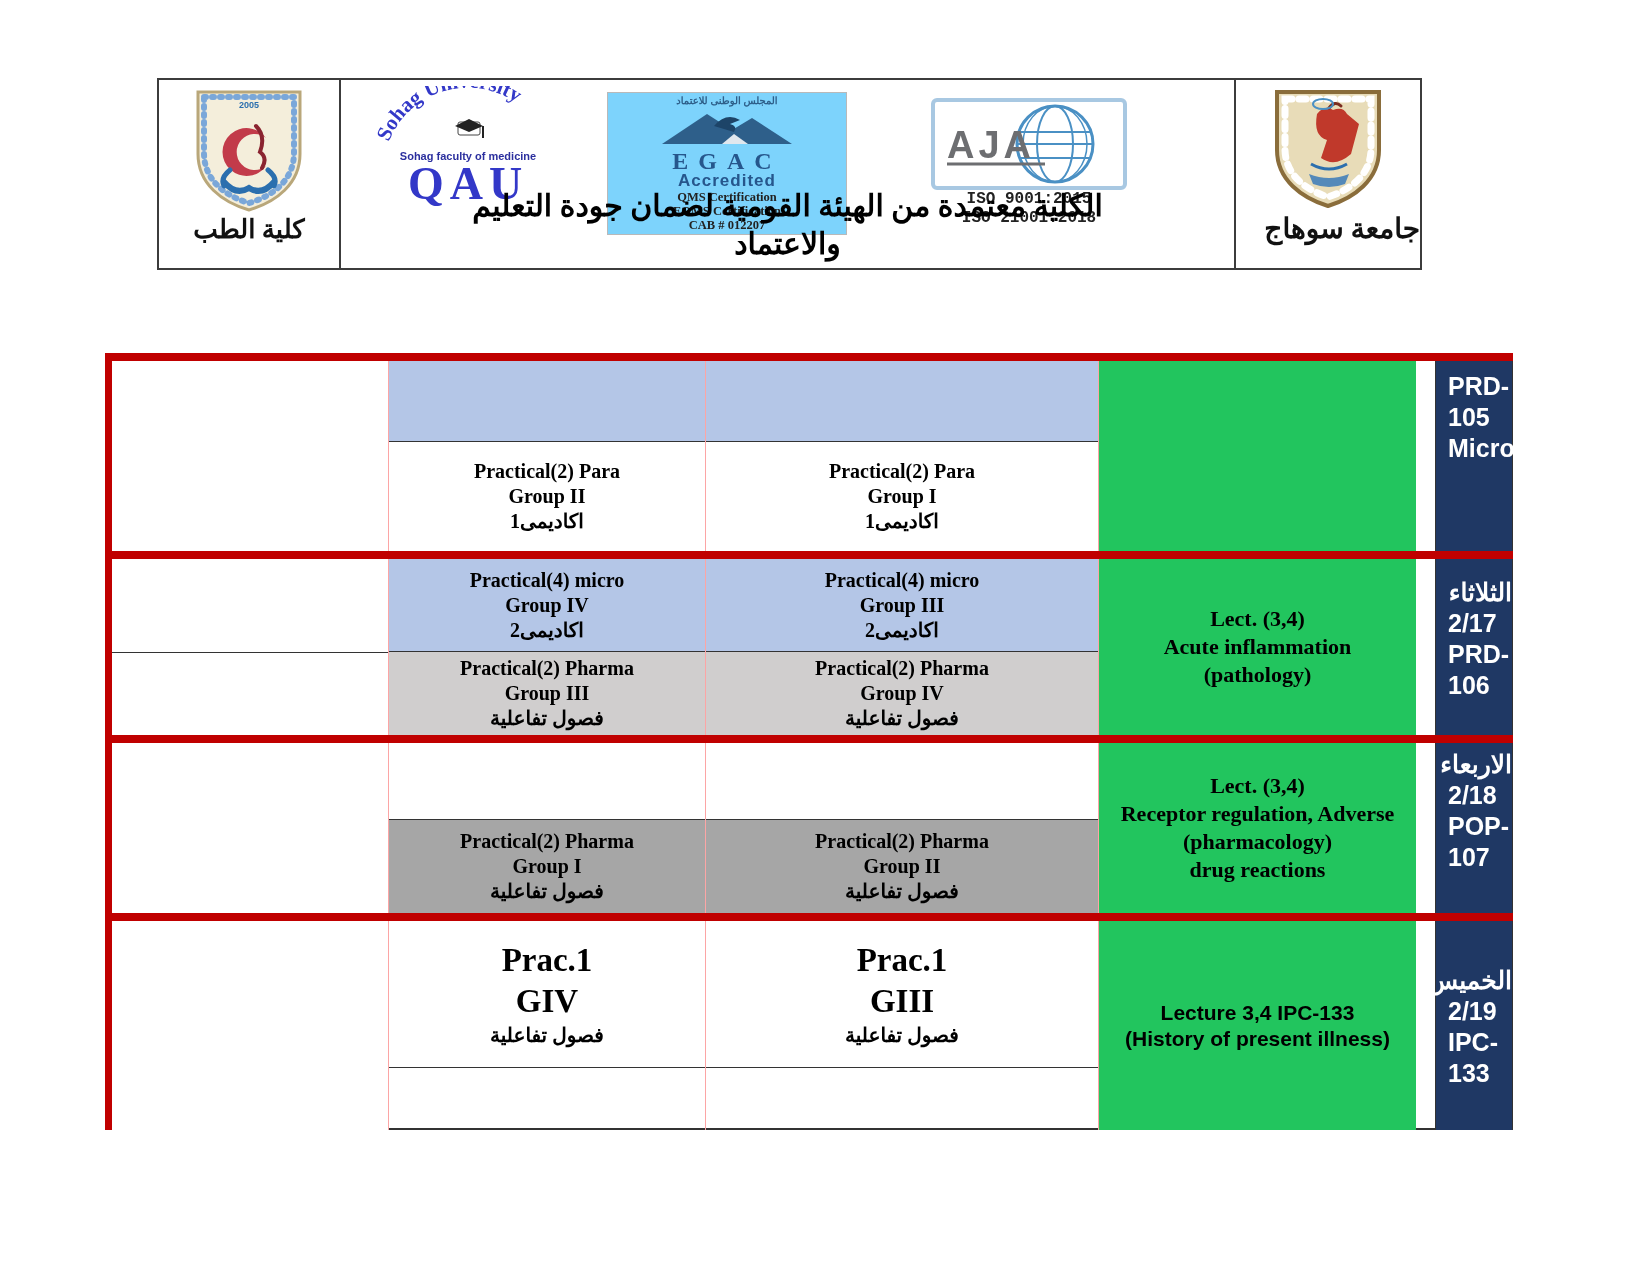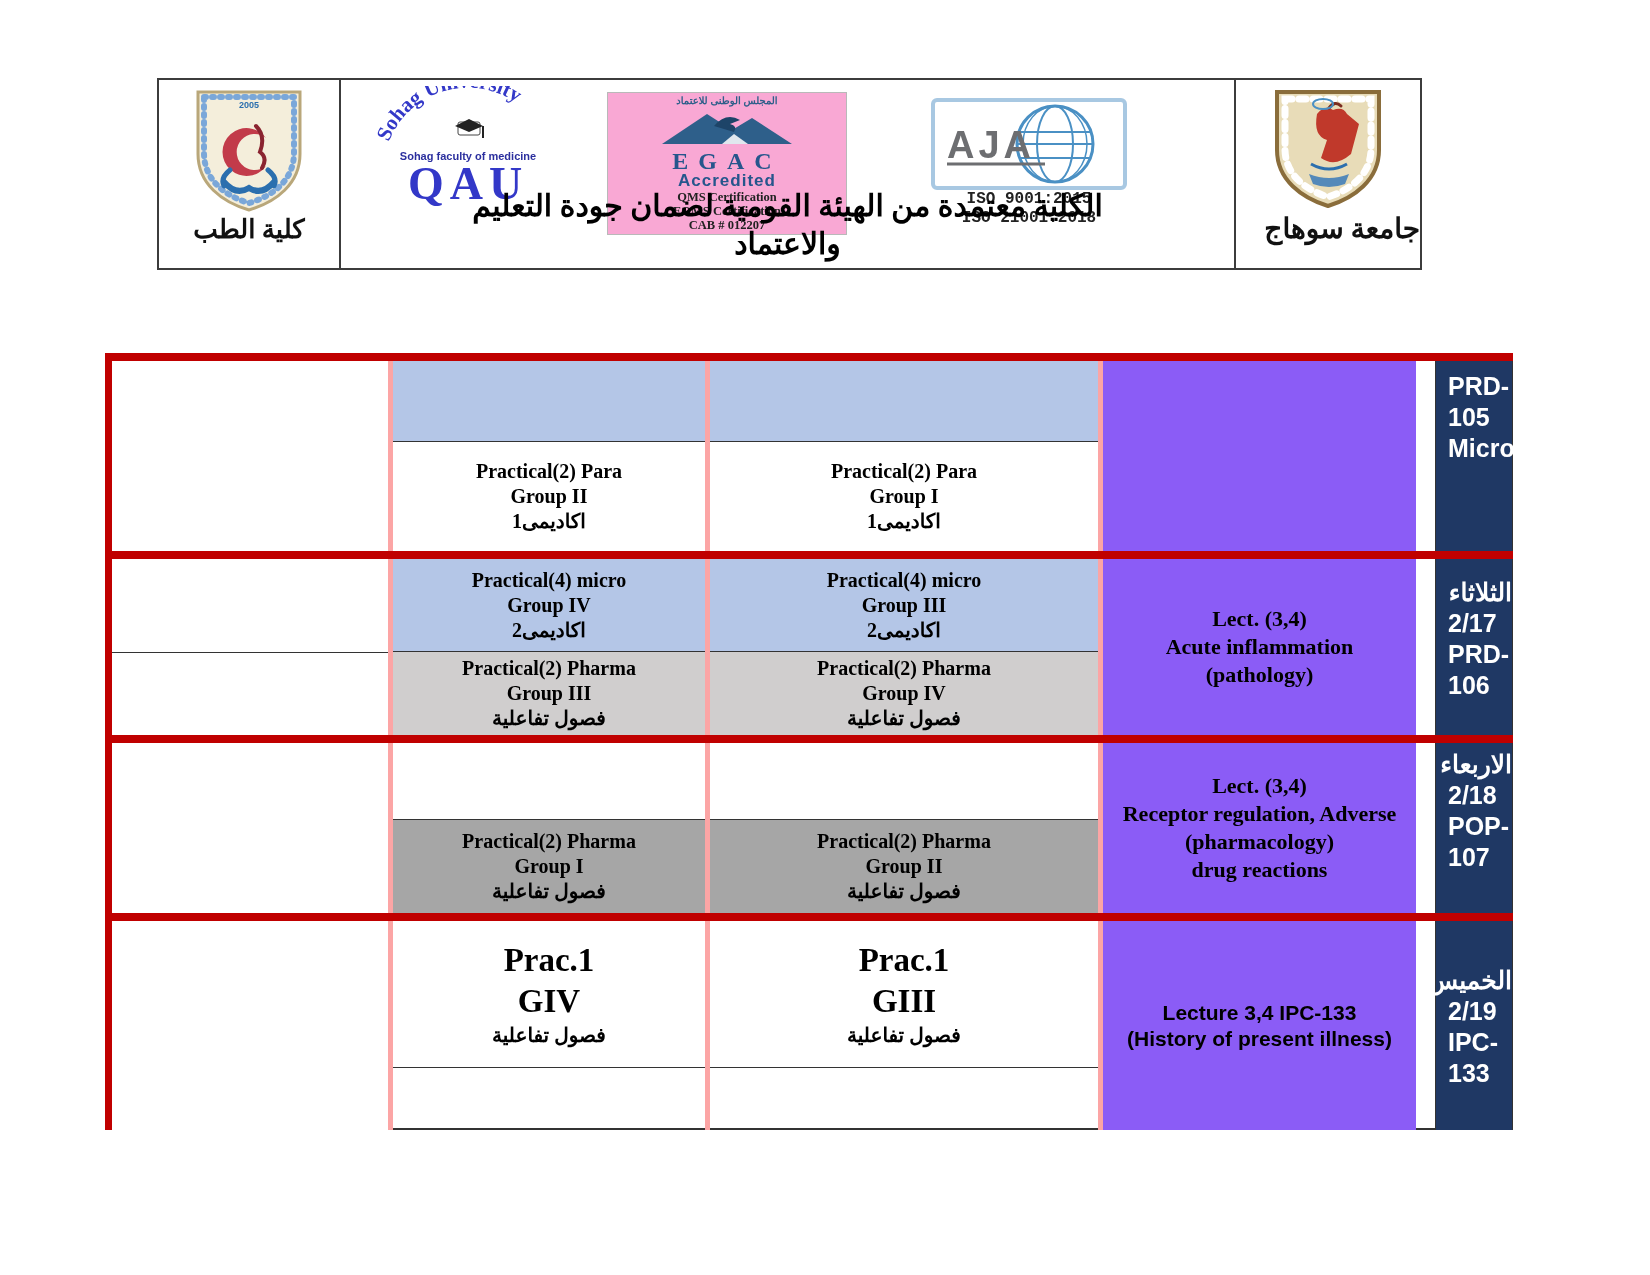--- a/index.html
+++ b/index.html
@@ -12,51 +12,51 @@
   .h-left{width:182px;border-right:2px solid #3c3c3c;text-align:center;}
   .h-mid{flex:1;position:relative;}
   .h-right{width:186px;border-left:2px solid #3c3c3c;}
   .crest{display:block;margin:6px auto 0 auto;}
   .h-label{font-family:"Liberation Serif",serif;font-weight:bold;font-size:26px;color:#111;}
   .qau-block{position:absolute;left:22px;top:6px;width:210px;text-align:center;}
   .qau-sub{font-size:11px;font-weight:bold;color:#2b2f9e;margin-top:-4px;}
   .qau-acronym{font-family:"Liberation Serif",serif;font-weight:bold;font-size:46px;
                color:#3338c8;letter-spacing:6px;line-height:44px;}
   .egac-block{position:absolute;left:266px;top:12px;width:238px;text-align:center;
-              border:1px solid #b9b9b9;padding:2px 0;background:#f9a8d4;}
+              border:1px solid #b9b9b9;padding:2px 0;background:#7dd3fc;}
   .egac-arc{font-size:10px;color:#2e5f8a;font-weight:bold;}
   .egac-name{font-family:"Liberation Serif",serif;font-weight:bold;font-size:24px;
              letter-spacing:10px;color:#26568c;line-height:22px;}
   .egac-accredited{font-size:17px;font-weight:bold;color:#26568c;letter-spacing:1px;line-height:18px;}
   .egac-line{font-family:"Liberation Serif",serif;font-weight:bold;font-size:12.5px;color:#222;line-height:14px;}
   .aja-block{position:absolute;left:588px;top:18px;width:200px;text-align:center;}
   .aja-box{width:196px;height:92px;border:4px solid #a8c8e2;border-radius:6px;background:#fff;
            position:relative;margin:0 auto;box-sizing:border-box;}
   .iso-line{font-family:Liberation Mono, monospace;font-weight:bold;font-size:16px;color:#222;line-height:19px;}
   .accred-ar{position:absolute;left:0;right:0;text-align:center;
              font-family:"Liberation Serif",serif;font-weight:bold;color:#000;}
   .accred-1{top:108px;font-size:30px;}
   .accred-2{top:146px;font-size:30px;}
   
   .tt{position:absolute;left:105px;top:353px;width:1408px;box-sizing:border-box;}
   .redbar{height:8px;background:#c00000;}
   .band{display:grid;grid-template-columns:7px 276px 317px 393px 318px 97px;box-sizing:border-box;}
   .lred{background:#c00000;}
-  .cell{box-sizing:border-box;border-left:5px solid #fca5a5;position:relative;}
+  .cell{box-sizing:border-box;border-left:1px solid #fca5a5;position:relative;}
   .c1{border-left:none;background:#fff;}
   .sub{box-sizing:border-box;display:flex;flex-direction:column;justify-content:center;
        align-items:center;text-align:center;}
   .line{border-bottom:1px solid #333;}
   .blue{background:#b4c6e7;}
   .lgray{background:#d0cece;}
   .dgray{background:#a6a6a6;}
   .ptxt{font-family:"Liberation Serif",serif;font-weight:bold;font-size:20px;line-height:25px;color:#000;}
   .big .ptxt{font-size:33px;line-height:41px;}
   .big .ptxt.ar{font-size:20px;line-height:27px;}
-  .lecture{display:flex;flex-direction:column;justify-content:center;text-align:center;background:#8b5cf6;}
+  .lecture{display:flex;flex-direction:column;justify-content:center;text-align:center;background:#22c55e;}
   .lec-serif{font-family:"Liberation Serif",serif;font-weight:bold;font-size:22px;line-height:28px;color:#000;}
   .lec-sans{font-weight:bold;font-size:21px;line-height:26px;color:#000;}
   .navy{background:#1f3864;color:#fff;font-weight:bold;font-size:25px;line-height:31px;
         padding-left:12px;border-left:1px solid #333;border-right:1px solid #333;margin-left:19px;}
   .navy div{white-space:nowrap;}
   .botline{border-bottom:2px solid #333;}
   .rtl{direction:rtl;unicode-bidi:embed;}
 </style>
 </head>
 <body>

